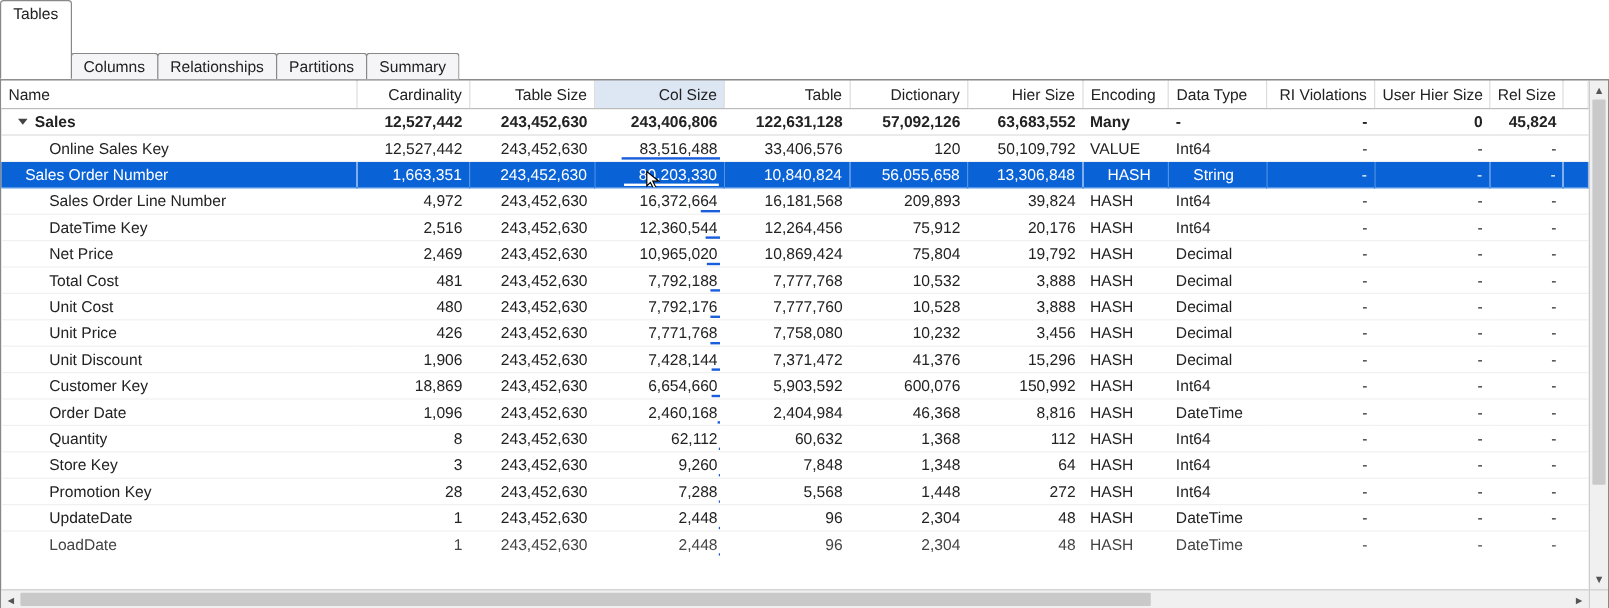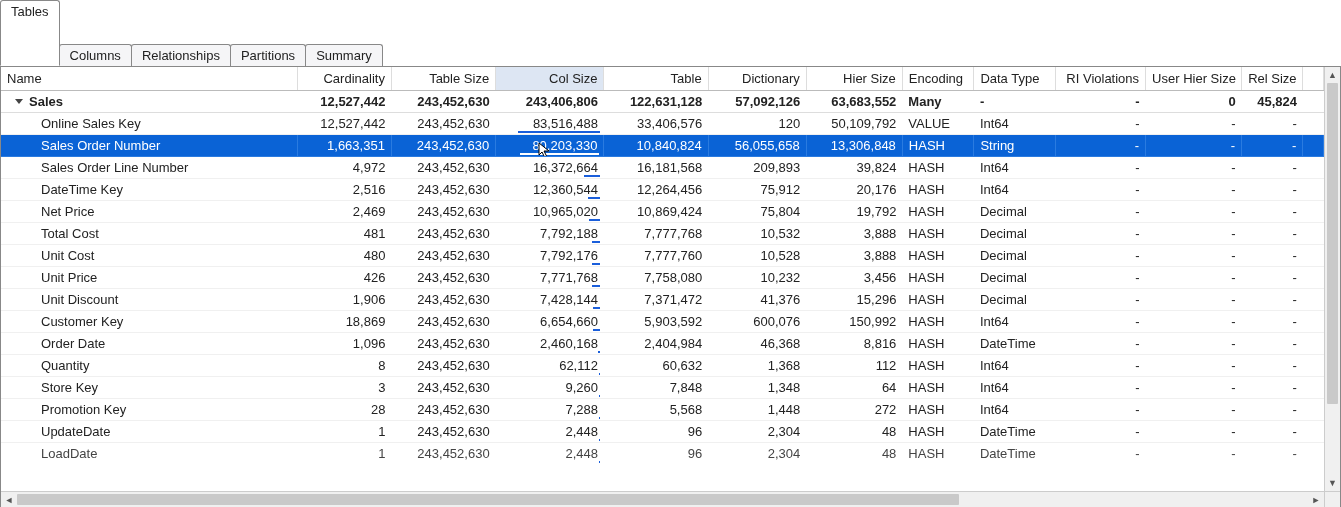--- a/index.html
+++ b/index.html
@@ -88,20 +88,21 @@
     border-left:4px solid transparent;
     border-right:4px solid transparent;
     border-top:5px solid #444;
     margin-right:6px;
     vertical-align: middle;
     transform: translateY(-1px);
   }
   tbody tr.selected td {
     background: #0a63d6;
     color: #fff;
+    padding-left: 20px;
   }
   tbody tr.selected td { border-right: 1px solid #2a7be0; border-bottom: 1px solid #2a7be0; }
   .bar-cell { position: relative; }
   .bar-cell .bar {
     position:absolute;
     right:4px; bottom:1px;
     height:2px;
     background:#1a5edb;
   }
   tbody tr.selected .bar { background:#fff; }

